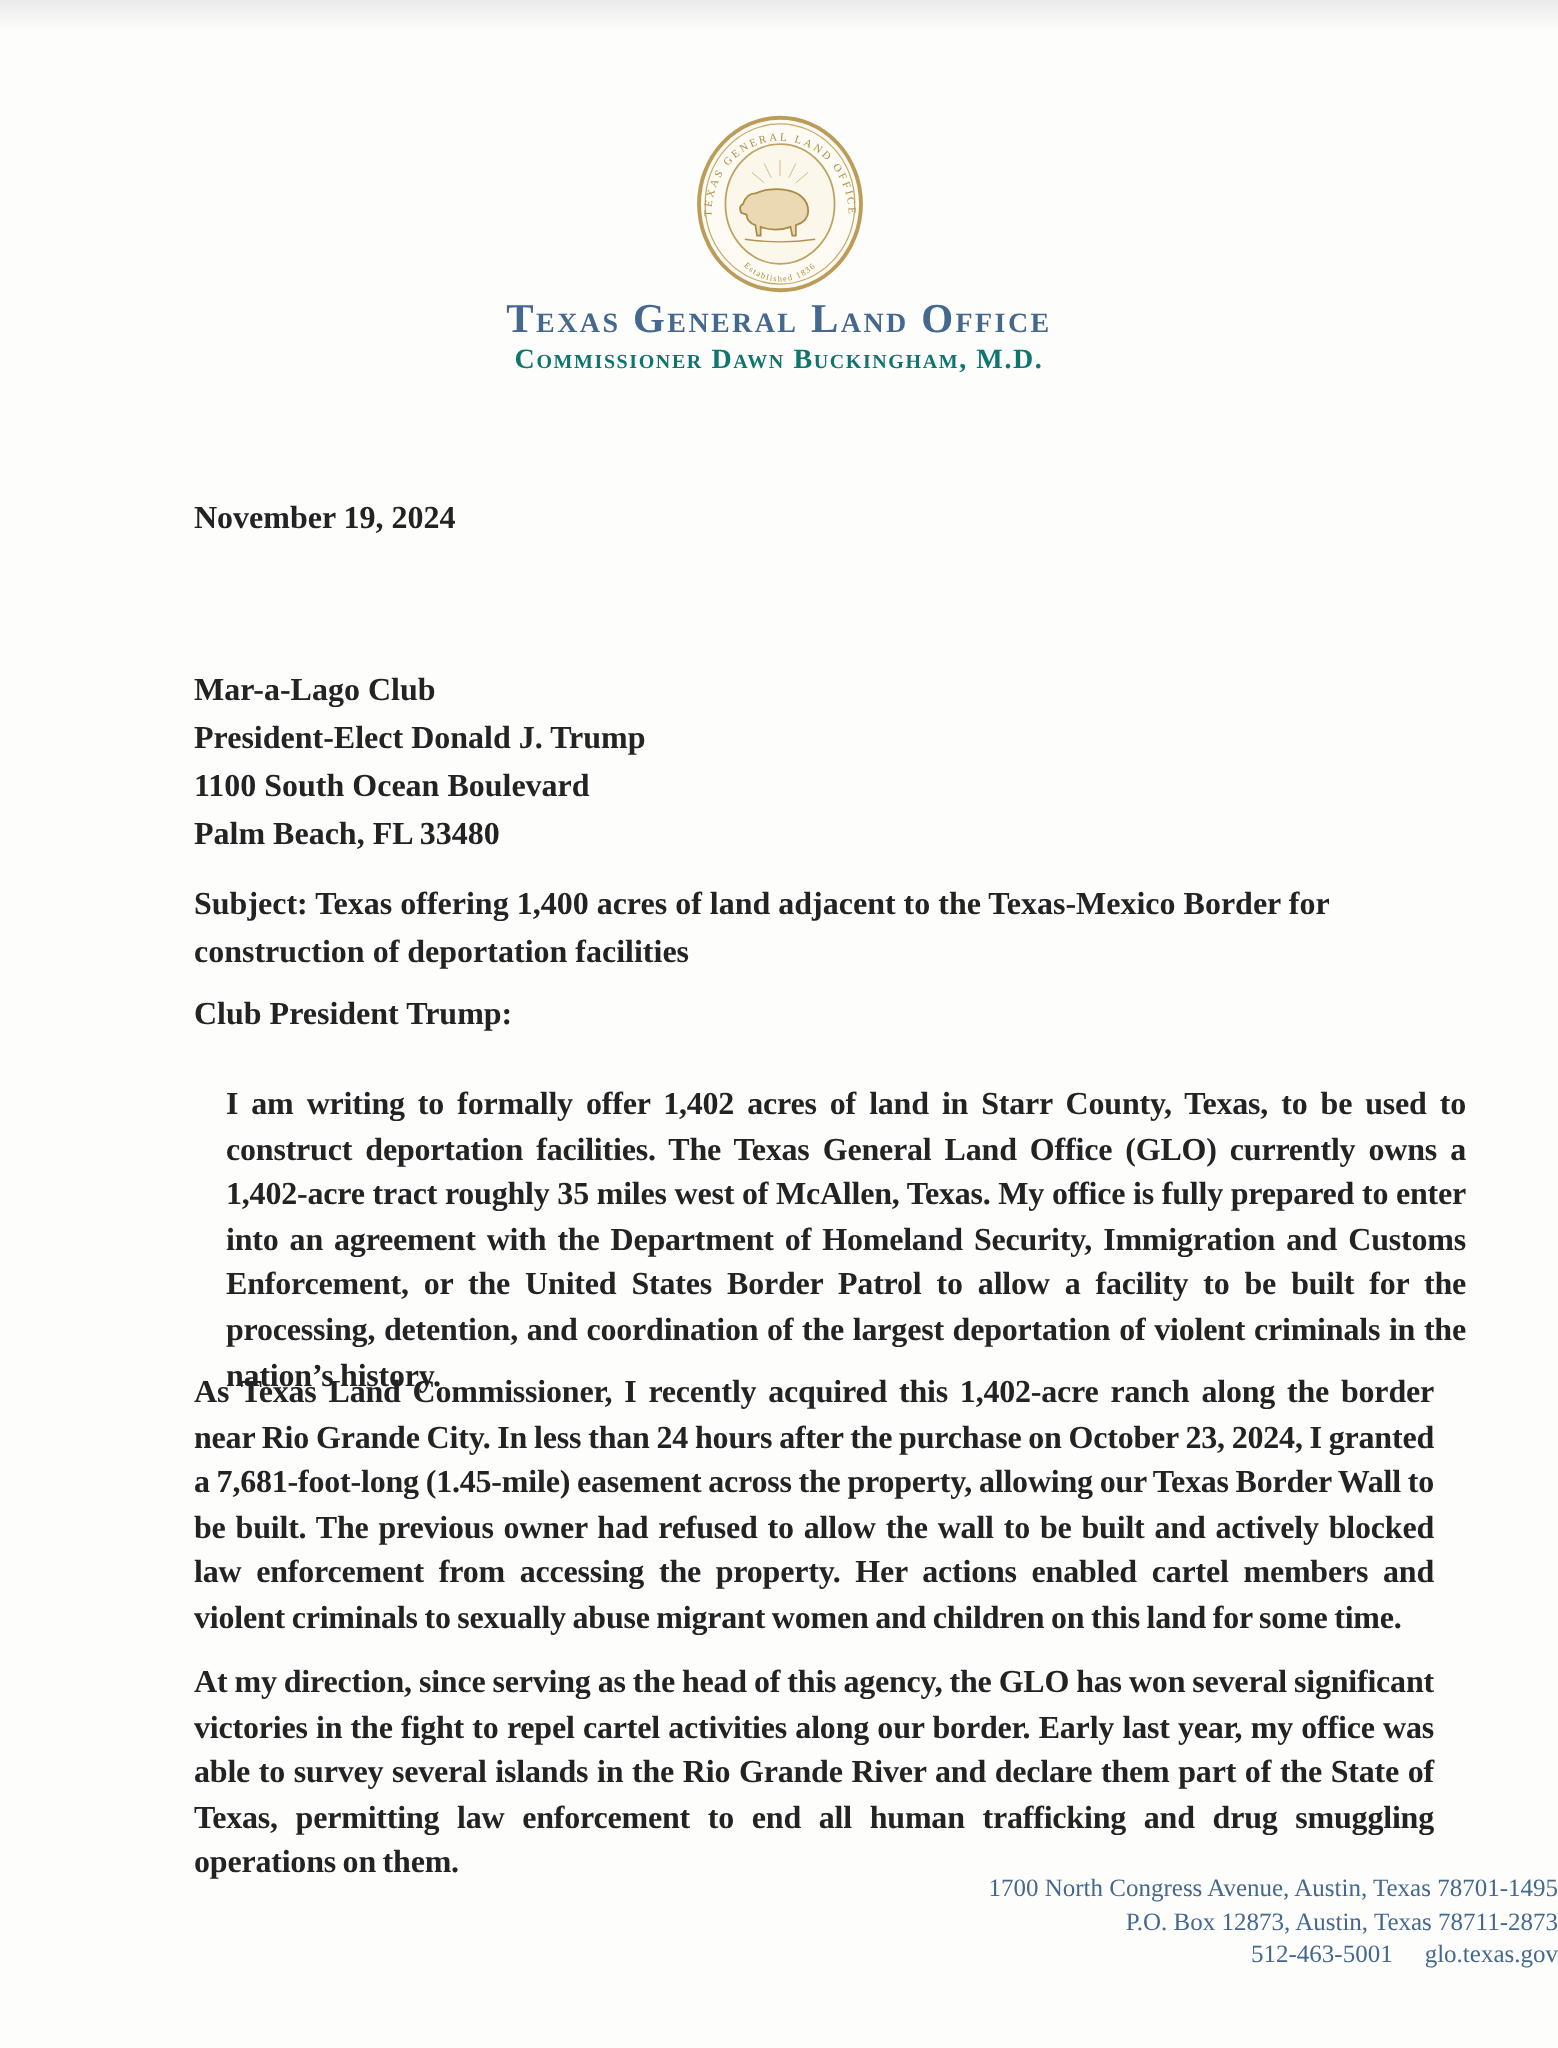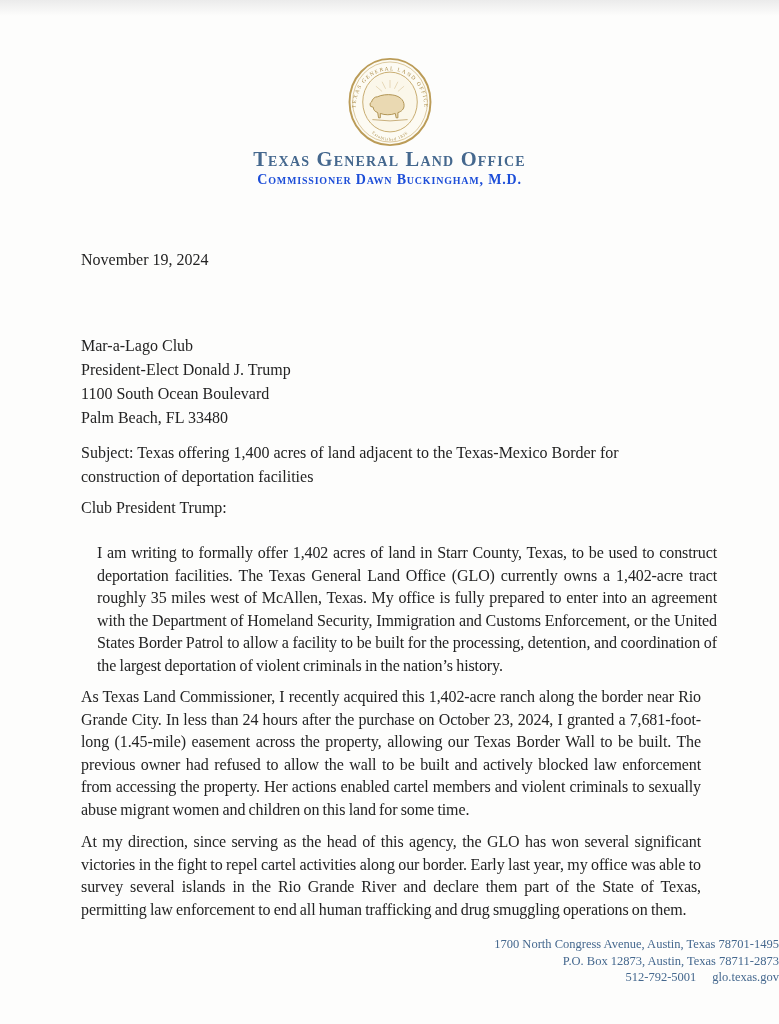--- a/index.html
+++ b/index.html
@@ -21,23 +21,23 @@
   .org-name {
     margin-top:-4px;
     font-variant:small-caps; font-weight:600;
     font-size:20.5px; letter-spacing:1.2px;
     color:#45688e;
   }
   .commissioner {
     margin-top:1px;
     font-variant:small-caps; font-weight:600;
     font-size:14px; letter-spacing:0.8px;
-    color:#1d4ed8;
+    color:#0f766e;
   }
-  .block { position:absolute; left:81px; width:620px; font-size:16px; }
+  .block { position:absolute; left:97px; width:620px; font-size:16px;font-weight:bold; }
   .date-line   { top:251px; }
   .recipient   { top:334px; line-height:24px; }
   .subject     { top:441px; line-height:23.5px; }
   .salutation  { top:499px; }
   .para {
     line-height:22.6px; text-align:justify;
     letter-spacing:-0.1px; word-spacing:-0.6px;
   }
   .p1 { top:542px;margin-left:16px; }
   .p2 { top:686px; }
@@ -101,17 +101,17 @@
   <div class="block salutation">Club President Trump:</div>
 
   <div class="block para p1">I am writing to formally offer 1,402 acres of land in Starr County, Texas, to be used to construct deportation facilities. The Texas General Land Office (GLO) currently owns a 1,402-acre tract roughly 35 miles west of McAllen, Texas. My office is fully prepared to enter into an agreement with the Department of Homeland Security, Immigration and Customs Enforcement, or the United States Border Patrol to allow a facility to be built for the processing, detention, and coordination of the largest deportation of violent criminals in the nation’s history.</div>
   <div class="block para p2">As Texas Land Commissioner, I recently acquired this 1,402-acre ranch along the border near Rio Grande City. In less than 24 hours after the purchase on October 23, 2024, I granted a 7,681-foot-long (1.45-mile) easement across the property, allowing our Texas Border Wall to be built. The previous owner had refused to allow the wall to be built and actively blocked law enforcement from accessing the property. Her actions enabled cartel members and violent criminals to sexually abuse migrant women and children on this land for some time.</div>
   <div class="block para p3">At my direction, since serving as the head of this agency, the GLO has won several significant victories in the fight to repel cartel activities along our border. Early last year, my office was able to survey several islands in the Rio Grande River and declare them part of the State of Texas, permitting law enforcement to end all human trafficking and drug smuggling operations on them.</div>
 
   <footer class="footer">
     <div>1700 North Congress Avenue, Austin, Texas 78701-1495</div>
     <div>P.O. Box 12873, Austin, Texas 78711-2873</div>
     <div>
-      <span>512-792-5001</span><span class="gap"></span><span>glo.texas.gov</span>
+      <span>512-463-5001</span><span class="gap"></span><span>glo.texas.gov</span>
     </div>
   </footer>
 
 </div>
 
 </body></html>

